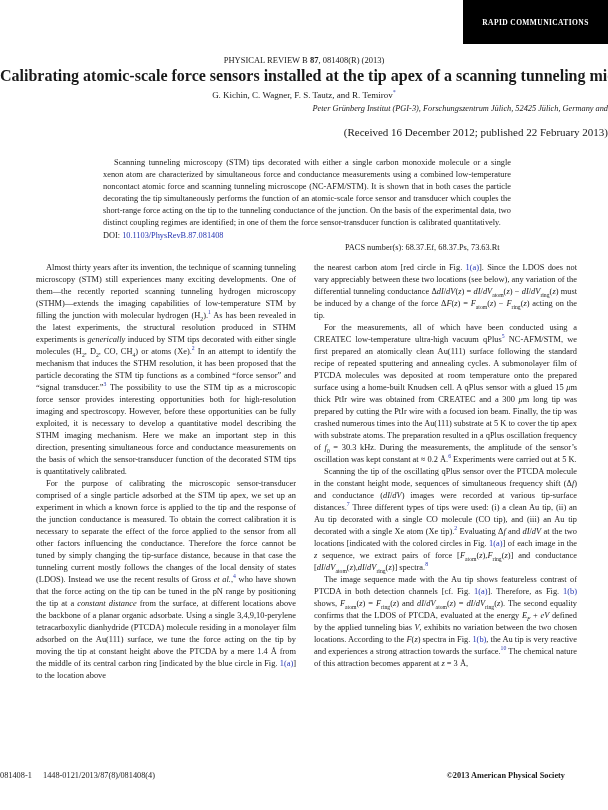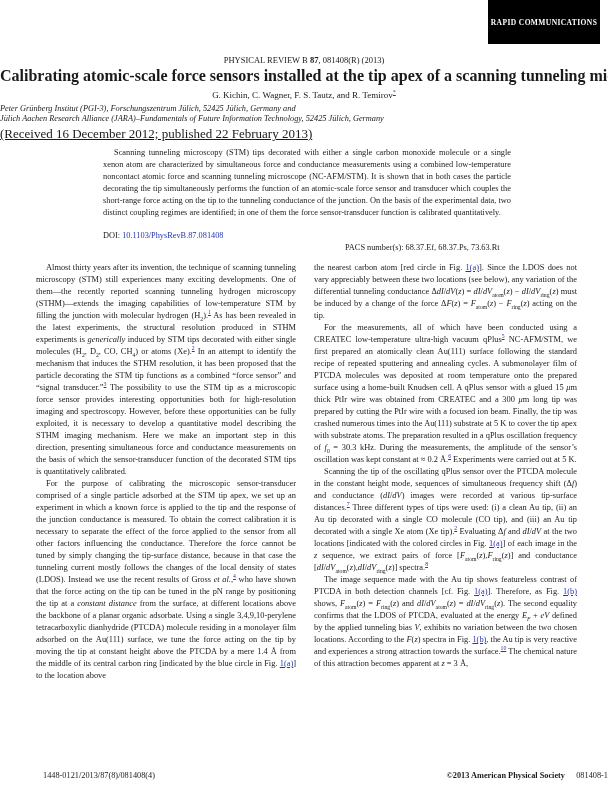--- a/index.html
+++ b/index.html
@@ -5,22 +5,22 @@
   html,body{margin:0;padding:0;background:#888;}
   .page{
     position:relative;
     width:608px;height:810px;
     background:#ffffff;
     font-family:"Liberation Serif", serif;
     color:#1a1a1a;
     overflow:hidden;
   }
   .banner{
-    position:absolute;top:0;right:8px;
-    width:112px;height:44px;
+    position:absolute;top:0;right:0;
+    width:145px;height:44px;
     background:#000;
     display:flex;align-items:center;justify-content:center;
   }
   .banner span{
     color:#fff;font-size:7.5px;font-weight:bold;letter-spacing:0.4px;
     white-space:nowrap;
   }
   .journal-line{
     position:absolute;top:55px;left:0;width:100%;
     text-align:center;font-size:8.5px;white-space:nowrap;
@@ -29,74 +29,73 @@
     position:absolute;top:67px;left:0;width:100%;
     text-align:center;font-size:16px;font-weight:bold;white-space:nowrap;
   }
   .authors{
     position:absolute;top:90px;left:0;width:100%;
     text-align:center;font-size:9px;white-space:nowrap;
   }
   .affil1{position:absolute;top:104px;}
   .affil2{position:absolute;top:114px;}
   .affil{
-    left:0;width:100%;text-align:left;
+    left:0;width:100%;text-align:right;
     font-size:8.3px;font-style:italic;white-space:nowrap;
   }
   .received{
     position:absolute;top:126px;left:0;width:100%;
-    text-align:left;font-size:13px;white-space:nowrap;text-decoration:underline;
+    text-align:right;font-size:11px;white-space:nowrap;
   }
   .abstract{
-    position:absolute;top:147px;left:103px;width:408px;
+    position:absolute;top:157px;left:103px;width:408px;
     font-size:8.35px;line-height:12px;text-align:justify;
   }
   .abstract p{margin:0;text-indent:11px;}
   .doi-line{
     position:absolute;top:231px;left:103px;width:415px;
     font-size:8.3px;white-space:nowrap;
   }
   .doi-block{position:absolute;left:0;top:0;}
   .pacs-block{position:absolute;left:242px;top:12px;}
   .col{
     position:absolute;top:262px;
     font-size:8.4px;line-height:12px;text-align:justify;
   }
   .col-left{left:36px;width:260px;}
   .col-right{left:314px;width:263px;}
   .col p{margin:0;}
   .col p.indent{text-indent:10px;}
-  .link{color:#2535b0;text-decoration:underline;}
+  .link{color:#2535b0;}
   a.link{text-decoration:none;cursor:pointer;}
   sup,sub{font-size:68%;line-height:0;}
   .footer{
     position:absolute;top:771px;left:0;width:100%;
     font-size:8.3px;
   }
   .footer .f-left{position:absolute;left:43px;top:0;}
-  .footer .f-center{position:absolute;left:0;top:0;width:100%;text-align:right;}
+  .footer .f-center{position:absolute;left:0;top:0;width:100%;text-align:left;}
   .footer .f-right{position:absolute;right:43px;top:0;font-weight:bold;}
 </style>
 </head>
 <body>
 
 <div class="page">
 
   <div class="banner">
     <span>RAPID COMMUNICATIONS</span>
   </div>
 
   <div class="journal-line">PHYSICAL REVIEW B <b>87</b>, 081408(R) (2013)</div>
 
   <div class="paper-title">Calibrating atomic-scale force sensors installed at the tip apex of a scanning tunneling microscope</div>
 
   <div class="authors">G. Kichin, C. Wagner, F. S. Tautz, and R. Temirov<sup class="link">*</sup></div>
 
   <div class="affil affil1">Peter Grünberg Institut (PGI-3), Forschungszentrum Jülich, 52425 Jülich, Germany and</div>
-  <div class="affil affil2">Jülich Aachen Research Alliance (JARA)–Fundamentals of Future Information Technology, 52425 Jülich, Germany</div>
 
   <div class="received">(Received 16 December 2012; published 22 February 2013)</div>
 
   <div class="abstract">
     <p>Scanning tunneling microscopy (STM) tips decorated with either a single carbon monoxide molecule or a single xenon atom are characterized by simultaneous force and conductance measurements using a combined low-temperature noncontact atomic force and scanning tunneling microscope (NC-AFM/STM). It is shown that in both cases the particle decorating the tip simultaneously performs the function of an atomic-scale force sensor and transducer which couples the short-range force acting on the tip to the tunneling conductance of the junction. On the basis of the experimental data, two distinct coupling regimes are identified; in one of them the force sensor-transducer function is calibrated quantitatively.</p>
   </div>
 
   <div class="doi-line">
     <span class="doi-block"><span>DOI: </span><a class="link">10.1103/PhysRevB.87.081408</a></span>
     <span class="pacs-block">PACS number(s): 68.37.Ef, 68.37.Ps, 73.63.Rt</span>

